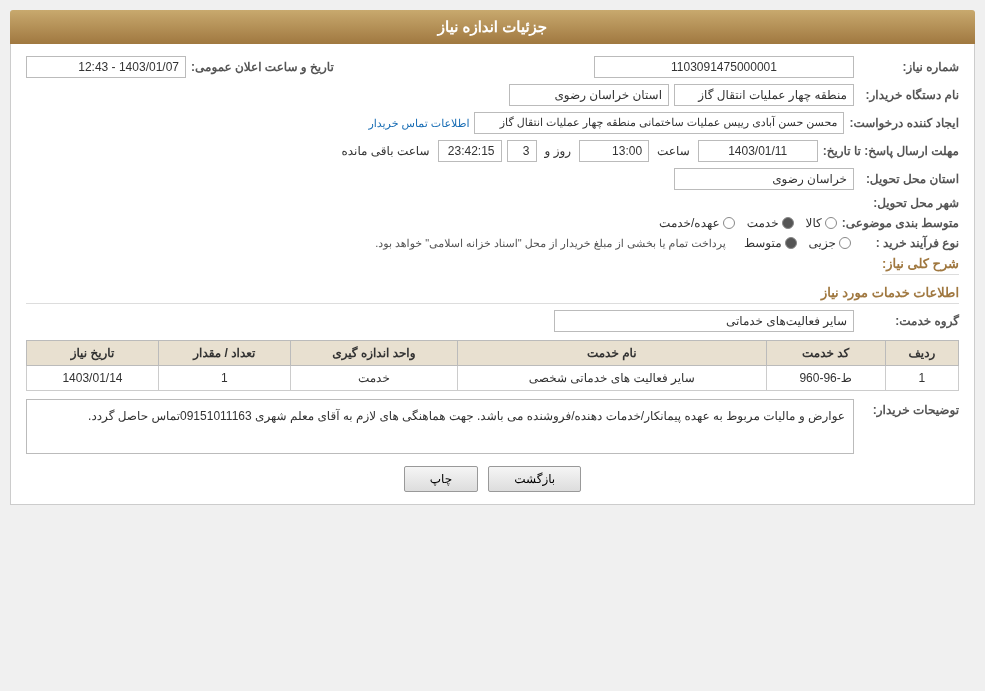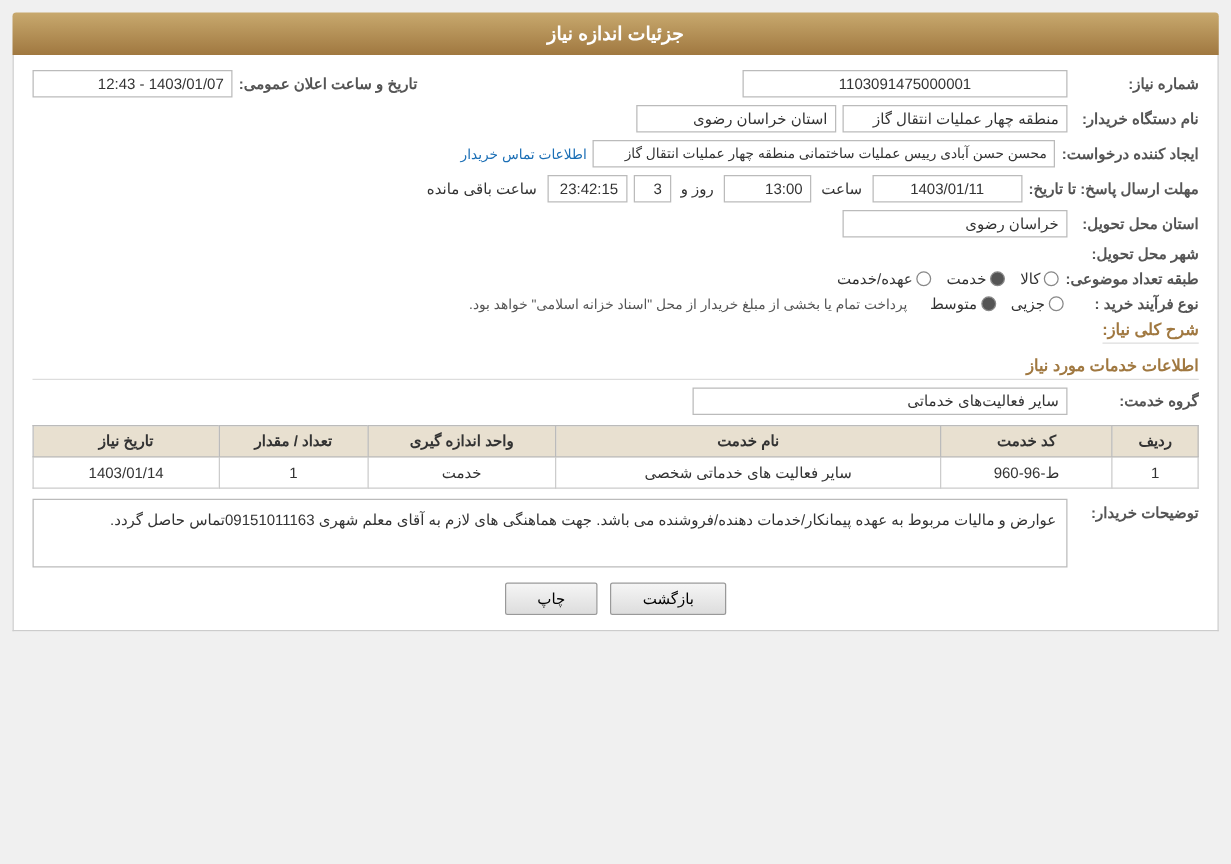--- a/index.html
+++ b/index.html
@@ -90,21 +90,21 @@
     }
     table thead th {
       background: #e8e0d0;
       border: 1px solid #bbb;
       padding: 5px 8px;
       text-align: center;
       font-weight: bold;
     }
     table tbody td {
       border: 1px solid #ccc;
-      padding: 5px 19px;
+      padding: 5px 9px;
       text-align: center;
       background: #fff;
     }
     .notes-box {
       border: 1px solid #bbb;
       background: #fff;
       padding: 6px 8px;
       min-height: 55px;
       font-size: 12px;
       font-family: Tahoma, Arial, sans-serif;
@@ -198,21 +198,21 @@
     <div class="form-row">
       <span class="label">استان محل تحویل:</span>
       <div class="input-box input-med">خراسان رضوی</div>
     </div>
 
     <div class="form-row">
       <span class="label">شهر محل تحویل:</span>
     </div>
 
     <div class="form-row">
-      <span class="label">طبقه تعداد موضوعی:</span>
+      <span class="label">متوسط بندی موضوعی:</span>
       <div class="radio-group">
         <div class="radio-item">
           <span class="radio-circle"></span>
           <span>کالا</span>
         </div>
         <div class="radio-item">
           <span class="radio-filled"></span>
           <span>خدمت</span>
         </div>
         <div class="radio-item">

